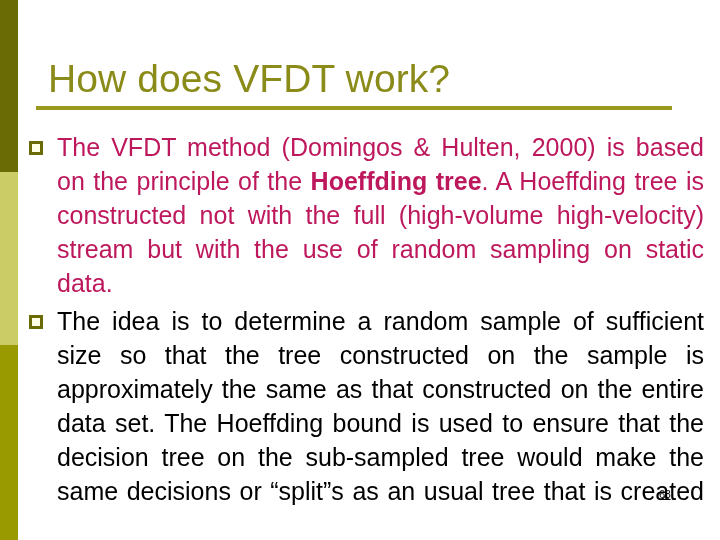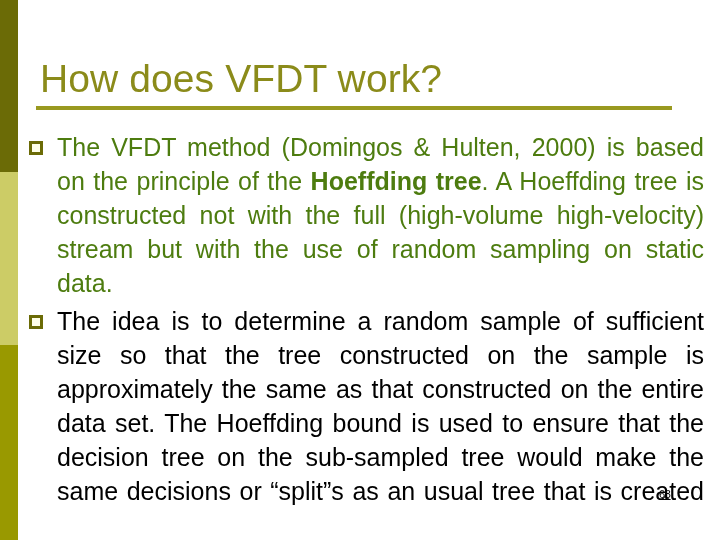--- a/index.html
+++ b/index.html
@@ -38,21 +38,21 @@
     left: 0;
     width: 18px;
   }
   .side-seg-0 { top: 0px;   height: 172px; }
   .side-seg-1 { top: 172px; height: 173px; }
   .side-seg-2 { top: 345px; height: 195px; }
 
   
   #title {
     position: absolute;
-    left: 40px;
+    left: 48px;
     top: 56px;
     width: 640px;
     font-size: 39px;
     line-height: 46px;
     letter-spacing: 0.1px;
     white-space: nowrap;
   }
 
   #title-rule {
     position: absolute;
@@ -128,21 +128,21 @@
   </div>
 
   <div id="title" style="color: rgb(139, 139, 26);">How does VFDT work?</div>
 
   <div id="title-rule" style="background: rgb(153, 153, 31);"></div>
 
   <div id="body">
 
     <div class="bullet-row">
       <span class="bullet-marker" style="border-color: rgb(107, 107, 6);"></span>
-      <p class="bullet-text" style="color: #4d7c0f;"><span>The VFDT method (Domingos &amp; Hulten, 2000) is based on the principle of the </span><span class="bold-run">Hoeffding tree</span><span>. A Hoeffding tree is constructed not with the full (high-volume high-velocity) stream but with the use of random sampling on static data.</span></p>
+      <p class="bullet-text" style="color: #be185d;"><span>The VFDT method (Domingos &amp; Hulten, 2000) is based on the principle of the </span><span class="bold-run">Hoeffding tree</span><span>. A Hoeffding tree is constructed not with the full (high-volume high-velocity) stream but with the use of random sampling on static data.</span></p>
     </div>
 
     <div class="bullet-row">
       <span class="bullet-marker" style="border-color: rgb(107, 107, 6);"></span>
       <p class="bullet-text" style="color: rgb(0, 0, 0);"><span>The idea is to determine a random sample of sufficient size so that the tree constructed on the sample is approximately the same as that constructed on the entire data set. The Hoeffding bound is used to ensure that the decision tree on the sub-sampled tree would make the same decisions or “split”s as an usual tree that is created</span><span class="justify-filler"></span></p>
     </div>
 
   </div>
 
   <div id="page-number">63</div>

